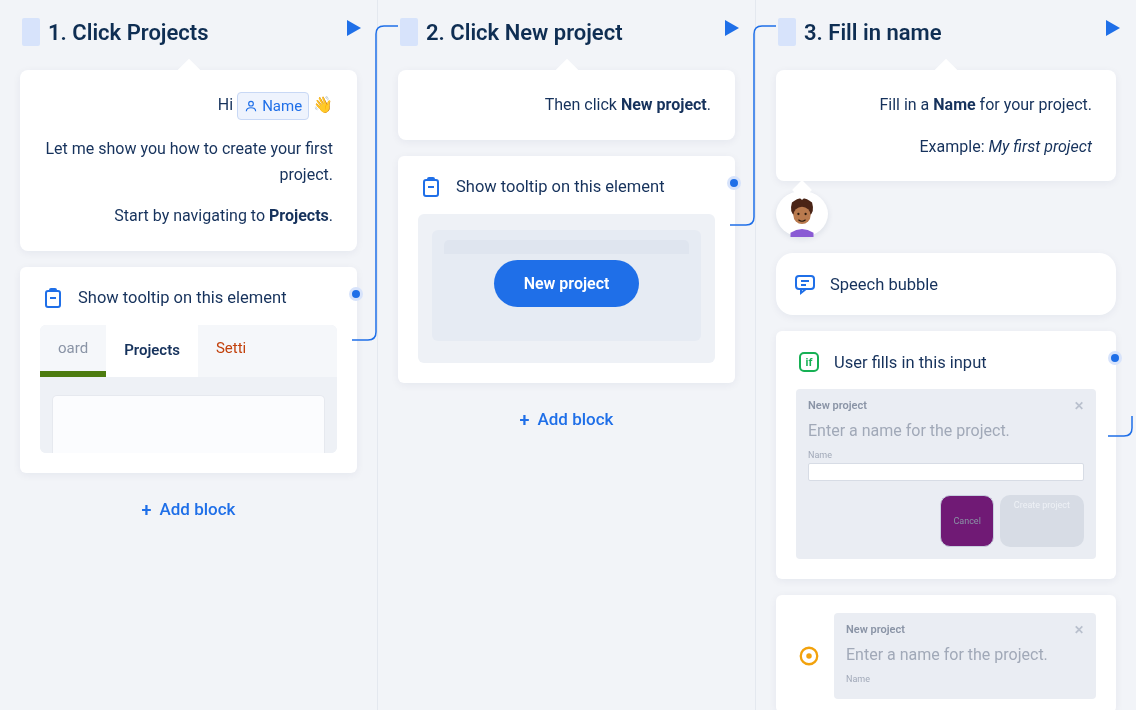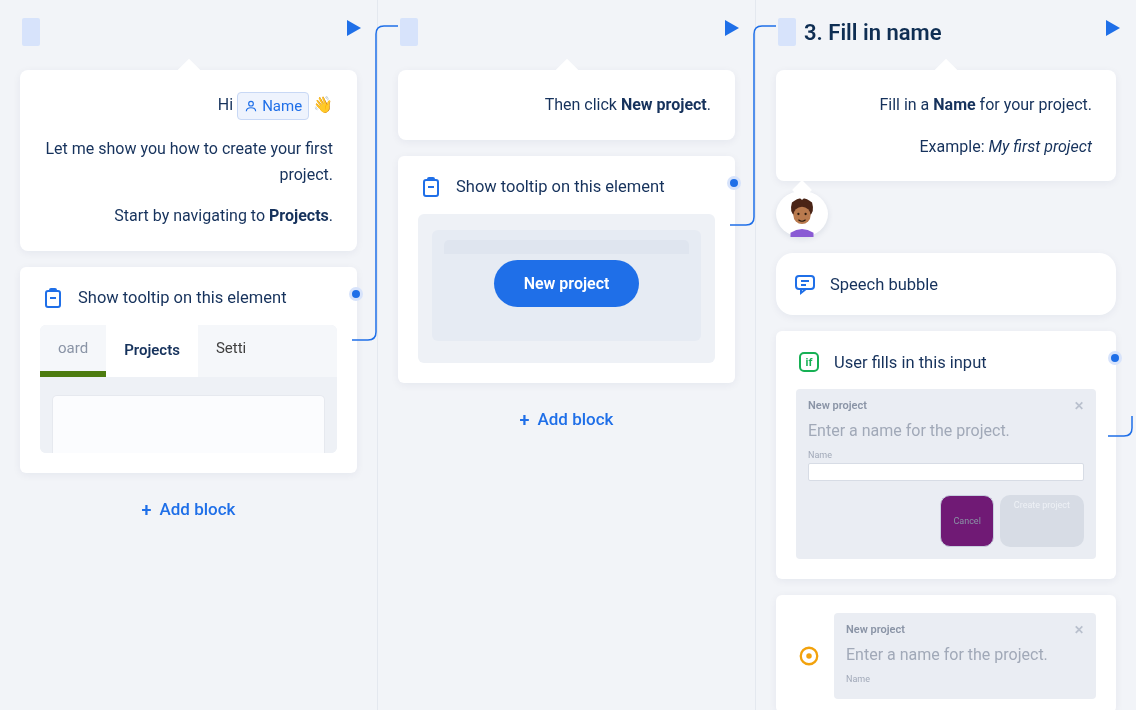--- a/index.html
+++ b/index.html
@@ -135,21 +135,21 @@
     border-radius: 6px;
     overflow: hidden;
   }
   .tabs-preview {
     display: flex;
     background: #f5f7fa;
   }
   .tabs-preview .tab {
     padding: 14px 18px;
     font-size: 15px;
-    color: #404040;
+    color: #c2410c;
     cursor: default;
   }
   .tabs-preview .tab.active {
     background: #fff;
     color: #16325c;
     font-weight: 600;
     border-top: 2px solid transparent;
   }
   .tabs-preview .tab.first {
     border-bottom: 6px solid #4d7c0f;
@@ -300,20 +300,23 @@
   .con-path { fill: none; stroke: #1f6fe8; stroke-width: 1.5; }
 </style>
 </head>
 <body>
 
 <div class="columns">
 
   <div class="column">
     <div class="step-header">
       <div class="step-badge"></div>
+      <div class="step-title">
+        <span>1.</span> <span>Click Projects</span>
+      </div>
       <div class="play-icon">
         <svg width="14" height="16" viewBox="0 0 14 16">
             <path d="M0 0 L14 8 L0 16 Z" fill="currentColor"></path>
           </svg>
       </div>
     </div>
 
     <div class="card bubble-pointer">
       <div class="intro-text">
         <p>
@@ -360,20 +363,23 @@
 
     <div class="add-block">
       <span class="plus">+</span>
       <span>Add block</span>
     </div>
   </div>
 
   <div class="column">
     <div class="step-header">
       <div class="step-badge"></div>
+      <div class="step-title">
+        <span>2.</span> <span>Click New project</span>
+      </div>
       <div class="play-icon">
         <svg width="14" height="16" viewBox="0 0 14 16">
             <path d="M0 0 L14 8 L0 16 Z" fill="currentColor"></path>
           </svg>
       </div>
     </div>
 
     <div class="card bubble-pointer">
       <div class="intro-text">
         <p>

